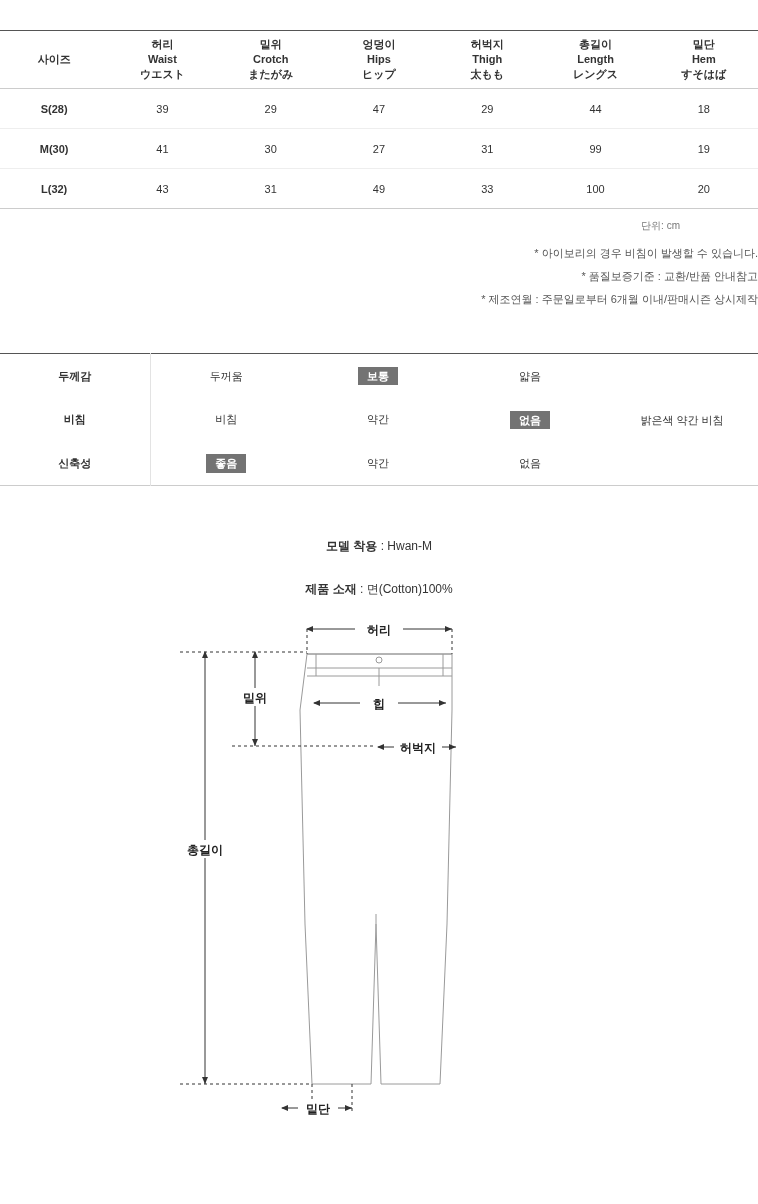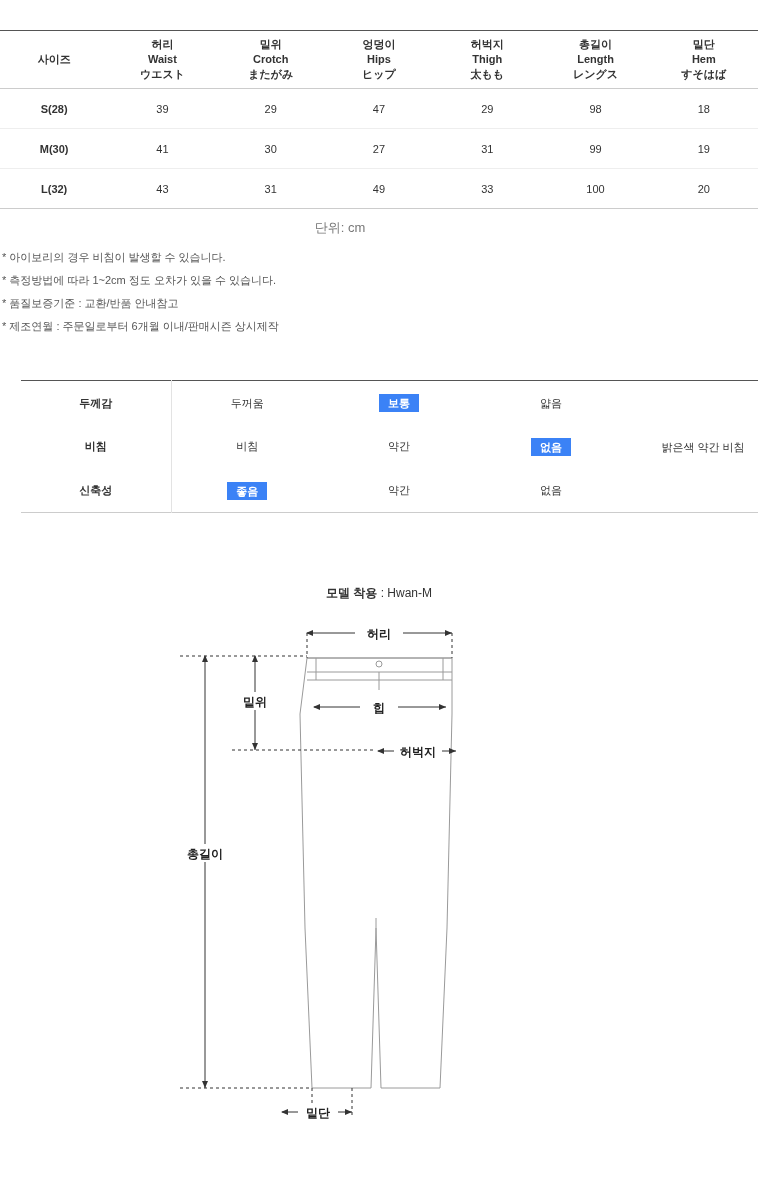--- a/index.html
+++ b/index.html
@@ -48,41 +48,42 @@
     margin-left: 43px;
   }
   .size-table tbody tr:last-child td {
     border-bottom: 1px solid #ccc;
   }
   .size-table tbody td.size-label {
     font-weight: bold;
   }
   .unit-row {
     width: 688px;
-    text-align: center;
-    font-size: 13px;
+    text-align: right;
+    font-size: 10px;
     color: #777;
     padding: 10px 8px 0 0;
   }
 
   
   .notes {
     margin-top: 14px;
     padding-left: 2px;
+    text-align: right;
   }
   .notes li {
     list-style: none;
     font-size: 11px;
     color: #555;
     line-height: 1.1;
     margin-bottom: 11px;
   }
 
   
-  .prop-wrap { margin-top: 48px; padding-left: 21px; }
+  .prop-wrap { margin-top: 48px; }
   .prop-table {
     width: 758px;
     border-collapse: collapse;
     table-layout: fixed;
     border-top: 1px solid #555;
     border-bottom: 1px solid #ccc;
   }
   .prop-table td {
     height: 44px;
     text-align: center;
@@ -97,31 +98,31 @@
   }
   .prop-table td.opt { width: 152px; }
   .prop-table td.note-col {
     width: 152px;
     font-size: 11px;
     color: #333;
     line-height: 1.5;
   }
   .chip {
     display: inline-block;
-    background: #3b82f6;
+    background: #737373;
     color: #ffffff;
     font-size: 11px;
     font-weight: bold;
     padding: 3px 9px;
     line-height: 1.1;
   }
 
   
   .model-info {
-    margin-top: 72px;
+    margin-top: 52px;
     text-align: center;
   }
   .model-info p {
     margin: 0 0 26px 0;
     font-size: 12px;
     color: #333;
   }
   .model-info b { font-weight: bold; }
 
   
@@ -176,21 +177,21 @@
         </th>
       </tr>
     </thead>
     <tbody>
       <tr>
         <td class="size-label">S(28)</td>
         <td>39</td>
         <td>29</td>
         <td>47</td>
         <td>29</td>
-        <td>98</td>
+        <td>44</td>
         <td>18</td>
       </tr>
       <tr>
         <td class="size-label">M(30)</td>
         <td>41</td>
         <td>30</td>
         <td>27</td>
         <td>31</td>
         <td>99</td>
         <td>19</td>
@@ -204,21 +205,20 @@
         <td>100</td>
         <td>20</td>
       </tr>
     </tbody>
   </table>
 
   <div class="unit-row">단위: cm</div>
 
   <ul class="notes">
     <li>* 아이보리의 경우 비침이 발생할 수 있습니다.</li>
-    <li>* 측정방법에 따라 1~2cm 정도 오차가 있을 수 있습니다.</li>
     <li>* 품질보증기준 : 교환/반품 안내참고</li>
     <li>* 제조연월 : 주문일로부터 6개월 이내/판매시즌 상시제작</li>
   </ul>
 
   <div class="prop-wrap">
     <table class="prop-table">
       <tbody>
         <tr>
           <td class="row-head">두께감</td>
           <td class="opt">두꺼움</td>
@@ -243,20 +243,25 @@
       </tbody>
     </table>
   </div>
 
   <div class="model-info">
     <p>
       <b>모델 착용</b>
       <span> : </span>
       <span>Hwan-M</span>
     </p>
+    <p>
+      <b>제품 소재</b>
+      <span> : </span>
+      <span>면(Cotton)100%</span>
+    </p>
   </div>
 
   <div class="diagram">
     <svg width="758" height="500" viewBox="0 0 758 500" xmlns="http://www.w3.org/2000/svg">
       <defs>
         <marker id="arrEnd" markerWidth="8" markerHeight="8" refX="7" refY="3" orient="auto">
           <path d="M0,0 L7,3 L0,6 z" fill="#333"></path>
         </marker>
         <marker id="arrStart" markerWidth="8" markerHeight="8" refX="1" refY="3" orient="auto">
           <path d="M7,0 L0,3 L7,6 z" fill="#333"></path>

